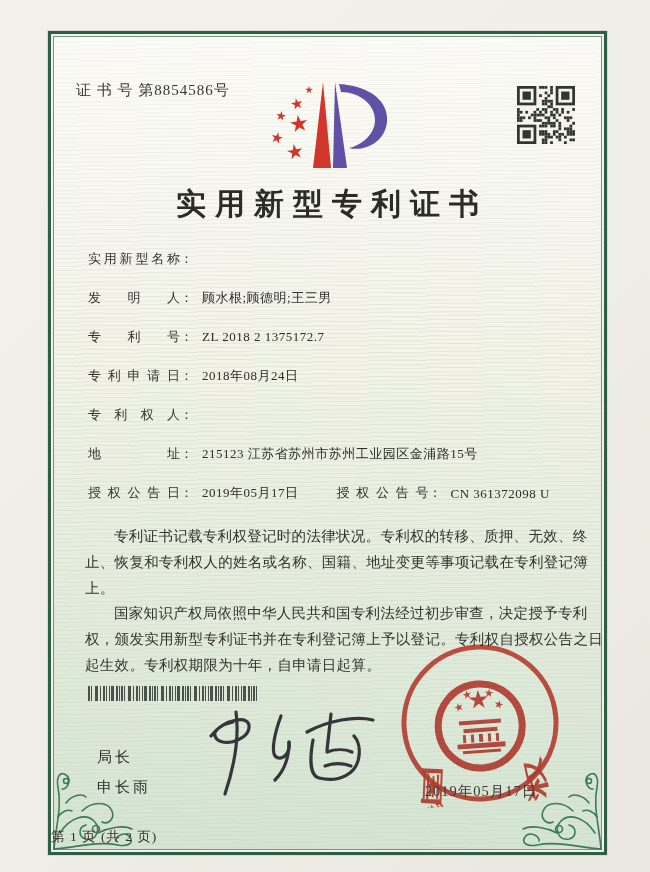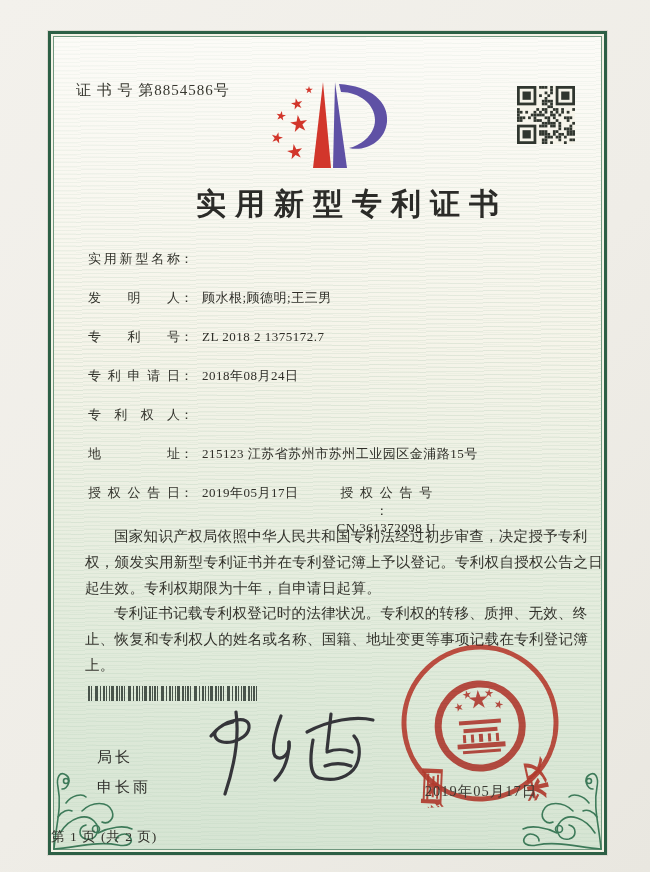--- a/index.html
+++ b/index.html
@@ -18,28 +18,28 @@
     background-image:
       linear-gradient(180deg, rgba(255,255,255,.65) 0%, rgba(240,244,234,.25) 38%, rgba(205,226,206,.55) 78%, rgba(196,220,199,.65) 100%),
       repeating-linear-gradient(179deg, rgba(118,164,132,.16) 0 1px, rgba(0,0,0,0) 1px 4px),
       repeating-linear-gradient(2deg, rgba(118,164,132,.08) 0 1px, rgba(0,0,0,0) 1px 6px);
   }
   .cert-number{position:absolute;left:25px;top:47px;font-size:15px;letter-spacing:1px;color:#37372f;text-align:center;}
   .logo{position:absolute;left:212px;top:42px;width:138px;height:100px;}
   .qr{position:absolute;left:466px;top:52px;width:58px;height:58px;}
   .title{
     position:absolute;left:0;top:150px;width:100%;text-align:center;
-    font-size:30px;font-weight:600;letter-spacing:9px;color:#2b2b28;text-indent:9px;margin-left:20px;
+    font-size:30px;font-weight:600;letter-spacing:9px;color:#2b2b28;text-indent:9px;
   }
   .fields{position:absolute;left:37px;top:216px;width:500px;font-size:13px;}
   .frow{display:flex;align-items:baseline;height:21px;margin-bottom:18px;white-space:nowrap;}
   .flabel{display:inline-block;width:92px;text-align:justify;text-align-last:justify;color:#33332c;}
   .fcolon{margin-right:9px;color:#33332c;}
   .fvalue{color:#2e2e28;letter-spacing:.5px;}
-  .grant-pair2{margin-left:38px;display:flex;align-items:center;flex-direction:column;}
+  .grant-pair2{margin-left:38px;display:flex;align-items:flex-end;}
   .body-text{position:absolute;left:34px;top:490px;width:527px;font-size:14.5px;line-height:1.78;color:#33332c;}
   .body-text p{margin:0;text-indent:2em;letter-spacing:.3px;}
   .barcode{position:absolute;left:37px;top:652px;width:172px;height:15px;opacity:.85;}
   .officer{position:absolute;left:46px;top:708px;font-size:15px;letter-spacing:3px;color:#2e2e2a;line-height:30px;}
   .signature{position:absolute;left:138px;top:672px;width:195px;height:100px;}
   .seal{position:absolute;left:348px;top:608px;width:162px;height:162px;opacity:.93;mix-blend-mode:multiply;transform:rotate(-4deg);}
   .seal-date{position:absolute;left:350px;top:748px;width:160px;text-align:center;font-size:14.5px;color:#3a3a33;letter-spacing:1px;}
   .footer{position:absolute;left:0;top:794px;width:100%;text-align:left;font-size:13.5px;color:#33332c;letter-spacing:1px;}
   .flourish{position:absolute;width:86px;height:84px;}
   .flourish.bl{left:1px;bottom:1px;}
@@ -238,22 +238,22 @@
       <span class="fvalue">2019年05月17日</span>
       <span class="grant-pair2">
         <span class="flabel">授权公告号</span>
           <span class="fcolon">：</span>
         <span class="fvalue">CN 361372098 U</span>
       </span>
     </div>
   </div>
 
   <div class="body-text">
+    <p>专利证书记载专利权登记时的法律状况。专利权的转移、质押、无效、终止、恢复和专利权人的姓名或名称、国籍、地址变更等事项记载在专利登记簿上。</p>
     <p>国家知识产权局依照中华人民共和国专利法经过初步审查，决定授予专利权，颁发实用新型专利证书并在专利登记簿上予以登记。专利权自授权公告之日起生效。专利权期限为十年，自申请日起算。</p>
-    <p>专利证书记载专利权登记时的法律状况。专利权的转移、质押、无效、终止、恢复和专利权人的姓名或名称、国籍、地址变更等事项记载在专利登记簿上。</p>
   </div>
 
   <svg class="barcode" viewBox="0 0 172 15" preserveAspectRatio="none" aria-hidden="true">
     <g fill="#2f3a33">
         <rect x="0" y="0" width="2" height="15"></rect>
         <rect x="3" y="0" width="1" height="15"></rect>
         <rect x="7" y="0" width="3" height="15"></rect>
         <rect x="12" y="0" width="1" height="15"></rect>
         <rect x="15" y="0" width="2" height="15"></rect>
         <rect x="18" y="0" width="1" height="15"></rect>

